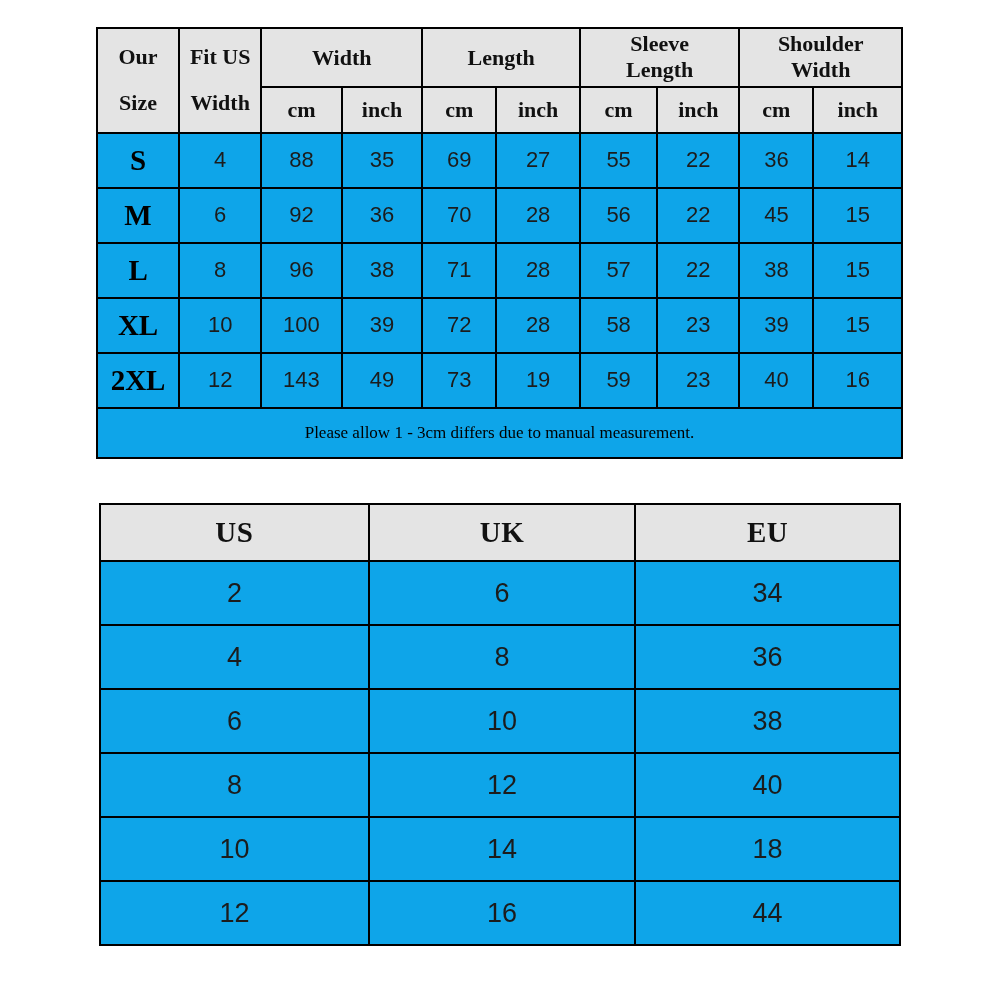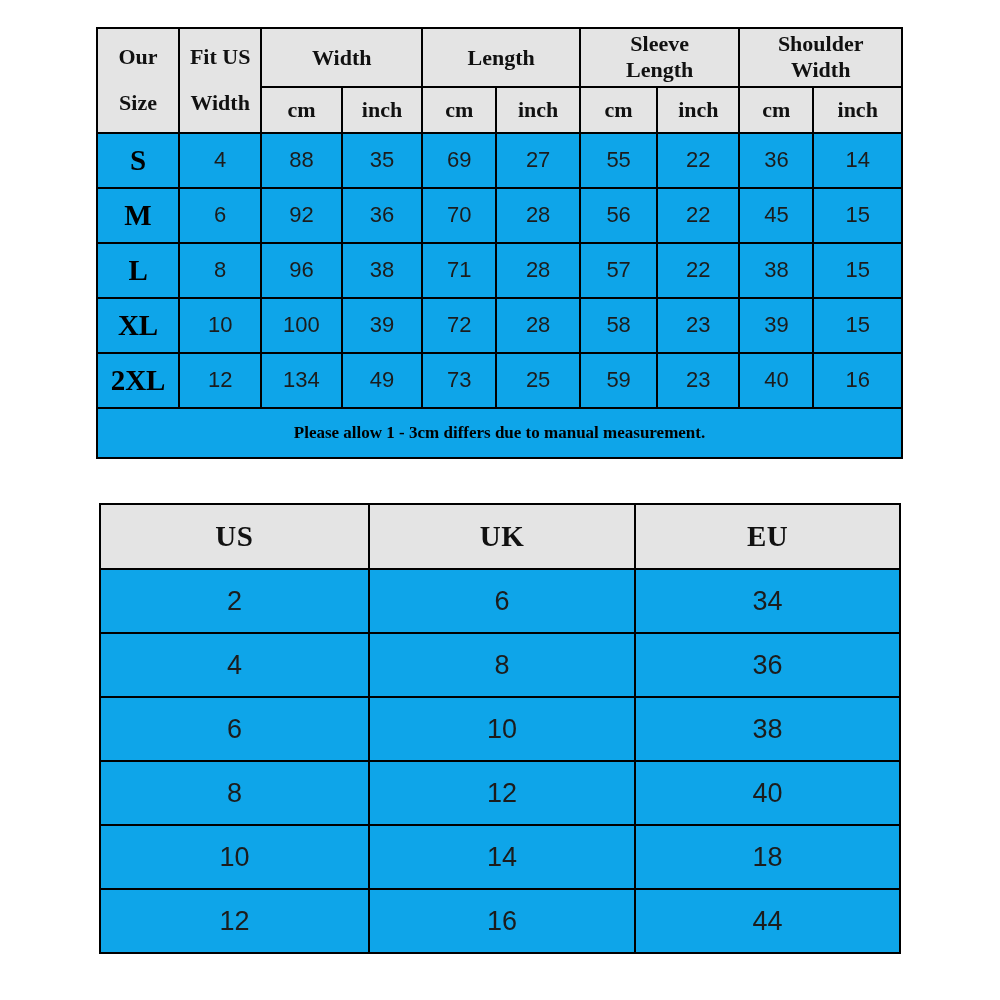--- a/index.html
+++ b/index.html
@@ -63,32 +63,32 @@
     color: #1c1c1c;
   }
   .size-table td.size-label {
     font-family: "Liberation Serif", serif;
     font-weight: bold;
     font-size: 29px;
     color: #000000;
   }
   .size-table .note-cell {
     font-family: "Liberation Serif", serif;
-    font-weight: bold;
+    font-weight: normal;
     font-size: 17px;
     color: #000000;
   }
 
   
   .conv-table {
     left: 99px;
     top: 503px;
     width: 802px;
   }
-  .conv-table thead tr { height: 65px; }
+  .conv-table thead tr { height: 57px; }
   .conv-table tbody tr { height: 64px; }
   .conv-table th {
     font-size: 29px;
     letter-spacing: 0.5px;
   }
   .conv-table td {
     font-family: "Liberation Sans", sans-serif;
     font-size: 27px;
     color: #1c1c1c;
   }
@@ -174,24 +174,24 @@
       <td>72</td>
       <td>28</td>
       <td>58</td>
       <td>23</td>
       <td>39</td>
       <td>15</td>
     </tr>
     <tr>
       <td class="size-label">2XL</td>
       <td>12</td>
-      <td>134</td>
+      <td>143</td>
       <td>49</td>
       <td>73</td>
-      <td>25</td>
+      <td>19</td>
       <td>59</td>
       <td>23</td>
       <td>40</td>
       <td>16</td>
     </tr>
   </tbody>
   <tfoot>
     <tr class="note-row">
       <td colspan="10" class="note-cell">Please allow 1 - 3cm differs due to manual measurement.</td>
     </tr>

